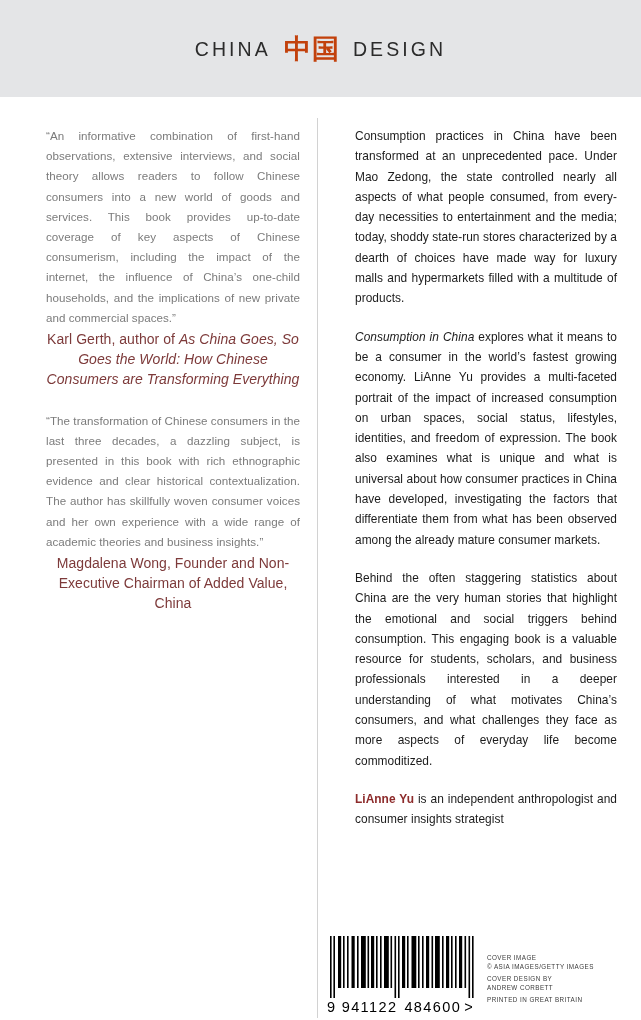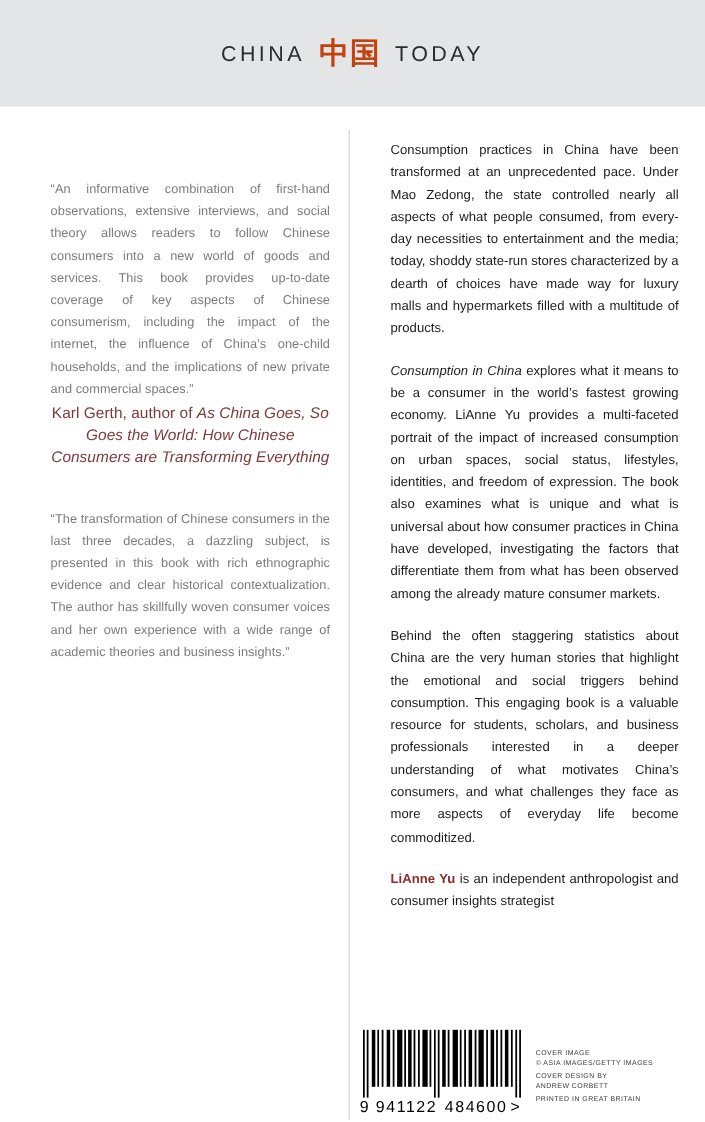--- a/index.html
+++ b/index.html
@@ -80,21 +80,21 @@
   }
   .blurb + .attrib { margin-top: 1px; }
   .attrib {
     font-size: 14px;
     line-height: 20.2px;
     color: #7d3a3a;
     text-align: center;
     letter-spacing: 0.05px;
   }
   .attrib i { font-style: italic; }
-  .blurb-block { margin-bottom: 21px; margin-top: 36px; }
+  .blurb-block { margin-bottom: 21px; }
 
   
   .col-right {
     position: absolute;
     left: 355px;
     top: 126px;
     width: 262px;
   }
   .body-par {
     font-size: 11.9px;
@@ -177,35 +177,36 @@
 </style>
 </head>
 <body>
 
 <div class="cover">
 
   <div class="header-band">
     <div class="series-title">
       <span class="series-word">CHINA</span>
       <span class="series-cn">中国</span>
-      <span class="series-word">TODAY</span>
+      <span class="series-word">DESIGN</span>
     </div>
   </div>
 
   <div class="divider"></div>
 
   <div class="col-left">
 
     <div class="blurb-block">
       <div class="blurb">“An informative combination of first-hand observations, extensive interviews, and social theory allows readers to follow Chinese consumers into a new world of goods and services. This book provides up-to-date coverage of key aspects of Chinese consumerism, including the impact of the internet, the influence of China’s one-child households, and the implications of new private and commercial spaces.”</div>
       <div class="attrib"><span>Karl Gerth, author of </span><i>As China Goes, So Goes the World: How Chinese Consumers are Transforming Everything</i></div>
     </div>
 
     <div class="blurb-block">
       <div class="blurb">“The transformation of Chinese consumers in the last three decades, a dazzling subject, is presented in this book with rich ethnographic evidence and clear historical contextualization. The author has skillfully woven consumer voices and her own experience with a wide range of academic theories and business insights.”</div>
+      <div class="attrib"><span>Magdalena Wong, Founder and Non-Executive Chairman of Added Value, China</span><i></i></div>
     </div>
 
   </div>
 
   <div class="col-right">
 
     <p class="body-par">Consumption practices in China have been transformed at an unprecedented pace. Under Mao Zedong, the state controlled nearly all aspects of what people consumed, from every-day necessities to entertainment and the media; today, shoddy state-run stores characterized by a dearth of choices have made way for luxury malls and hypermarkets filled with a multitude of products.</p>
 
     <p class="body-par"><i>Consumption in China</i><span> explores what it means to be a consumer in the world’s fastest growing economy. LiAnne Yu provides a multi-faceted portrait of the impact of increased consumption on urban spaces, social status, lifestyles, identities, and freedom of expression. The book also examines what is unique and what is universal about how consumer practices in China have developed, investigating the factors that differentiate them from what has been observed among the already mature consumer markets.</span></p>
 

